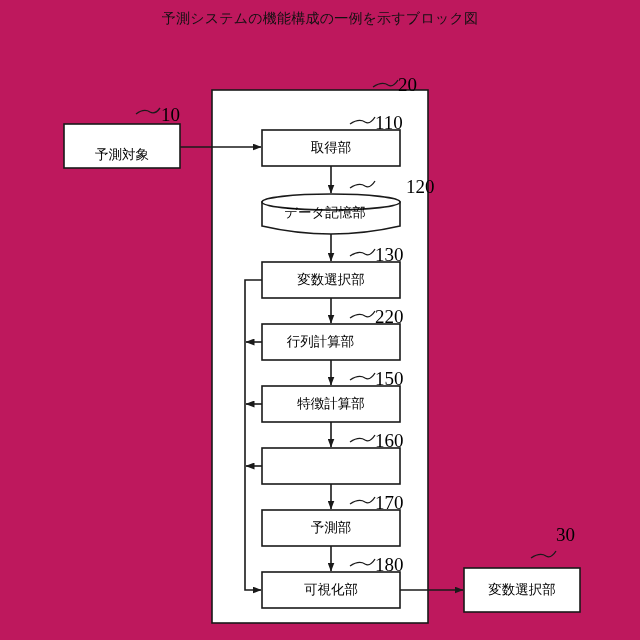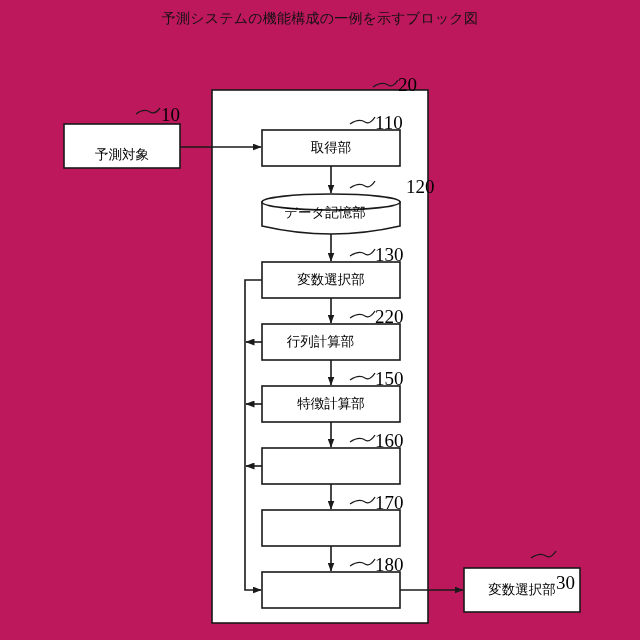--- a/index.html
+++ b/index.html
@@ -141,29 +141,31 @@
 
   <div class="node-label" style="left:262px; top:198px; width:126px; height:30px;">データ記憶部</div>
 
   <div class="node-label" style="left:262px; top:262px; width:138px; height:36px;">変数選択部</div>
 
   <div class="node-label" style="left:262px; top:324px; width:117px; height:36px;">行列計算部</div>
 
   <div class="node-label" style="left:262px; top:386px; width:138px; height:35px;">特徴計算部</div>
 
 
+  <div class="node-label" style="left:262px; top:510px; width:138px; height:36px;">予測部</div>
 
+  <div class="node-label" style="left:262px; top:572px; width:138px; height:36px;">可視化部</div>
 
   <div class="node-label" style="left:464px; top:568px; width:116px; height:44px;">変数選択部</div>
 
   <div class="ref-num" style="left:161px; top:104px;">10</div>
   <div class="ref-num" style="left:398px; top:74px;">20</div>
   <div class="ref-num" style="left:375px; top:112px;">110</div>
   <div class="ref-num" style="left:375px; top:176px;margin-left:31px;">120</div>
   <div class="ref-num" style="left:375px; top:244px;">130</div>
   <div class="ref-num" style="left:375px; top:306px;">220</div>
   <div class="ref-num" style="left:375px; top:368px;">150</div>
   <div class="ref-num" style="left:375px; top:430px;">160</div>
   <div class="ref-num" style="left:375px; top:492px;">170</div>
   <div class="ref-num" style="left:375px; top:554px;">180</div>
-  <div class="ref-num" style="left:556px; top:572px;">30</div>
+  <div class="ref-num" style="left:556px; top:524px;">30</div>
 
 </div>
 
 </body></html>

